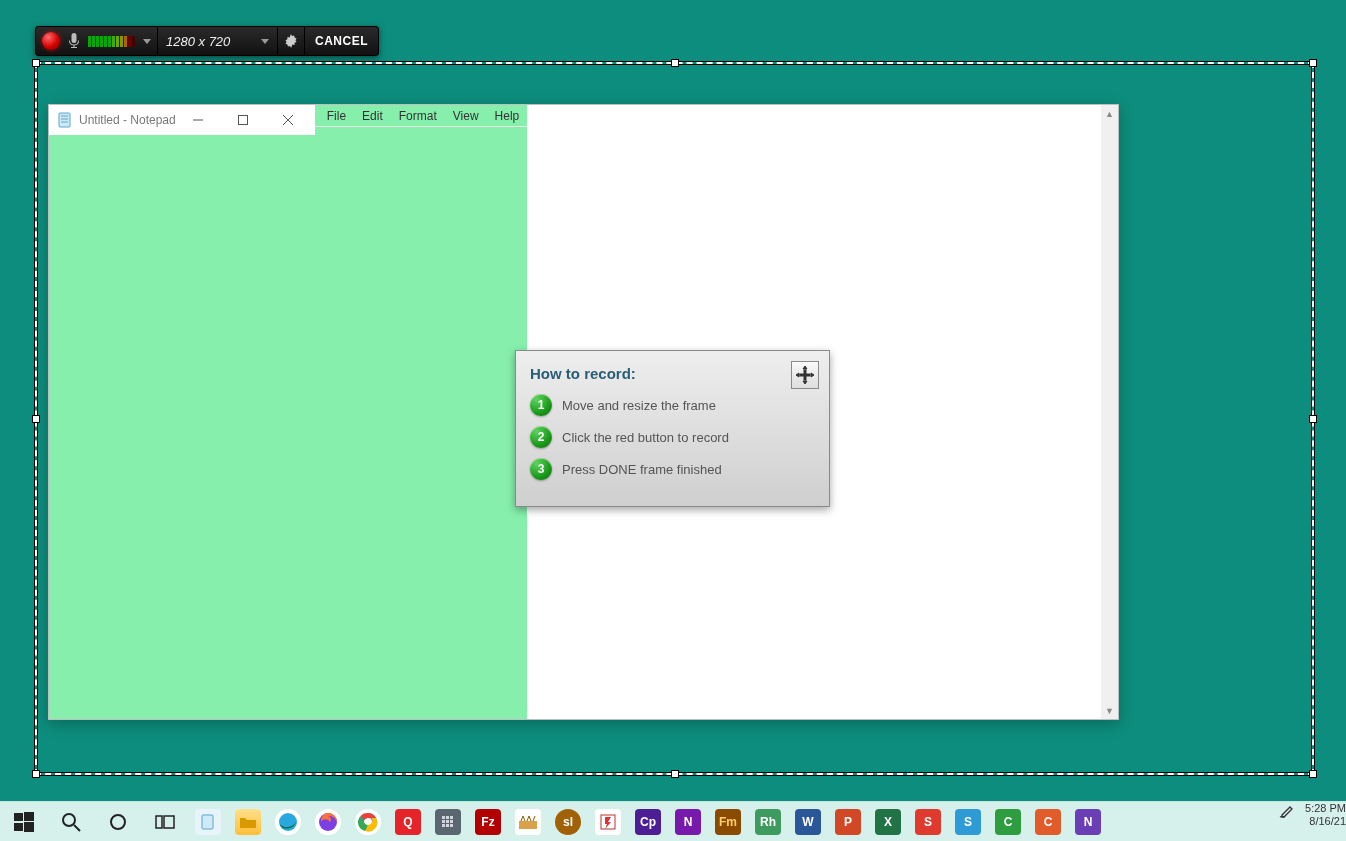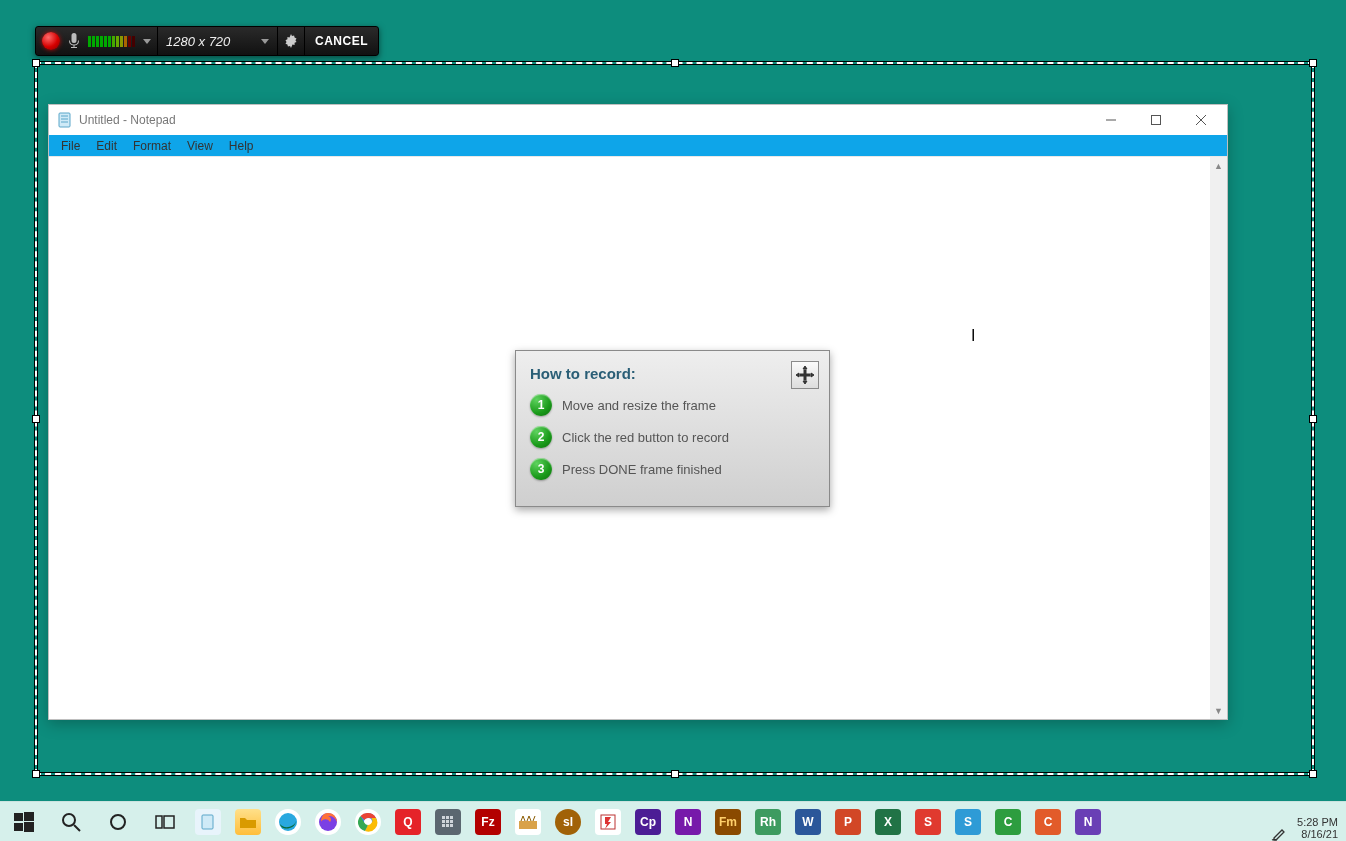--- a/index.html
+++ b/index.html
@@ -50,24 +50,24 @@
   }
   .handle {
     position:absolute; width:8px; height:8px; background:#fff; border:1px solid #000;
   }
   .h-tl{left:-5px;top:-5px;} .h-tm{left:calc(50% - 4px);top:-5px;} .h-tr{right:-5px;top:-5px;}
   .h-ml{left:-5px;top:calc(50% - 4px);} .h-mr{right:-5px;top:calc(50% - 4px);}
   .h-bl{left:-5px;bottom:-5px;} .h-bm{left:calc(50% - 4px);bottom:-5px;} .h-br{right:-5px;bottom:-5px;}
 
   
   .notepad {
-    position:absolute; left:48px; top:104px; width:1180px; height:616px;
-    background:#0ea5e9; border:1px solid #bfbfbf;
+    position:absolute; left:48px; top:104px; width:1071px; height:616px;
+    background:#86efac; border:1px solid #bfbfbf;
     box-shadow: 0 4px 14px rgba(0,0,0,.25);
-    display:flex; flex-direction:column;
+    display:flex; flex-direction:row;
   }
   .titlebar {
     height:30px; display:flex; align-items:center; padding:0 4px 0 8px;
     background:#fff; color:#777;
   }
   .np-icon { width:16px; height:16px; margin-right:6px; }
   .np-icon svg{width:16px;height:16px;}
   .np-title { font-size:12px; flex:1; }
   .win-btns { display:flex; }
   .win-btn { width:45px; height:28px; display:flex; align-items:center; justify-content:center; cursor:pointer; color:#666; }
@@ -124,21 +124,21 @@
   .tb-btn { width:47px; height:40px; display:flex; align-items:center; justify-content:center; cursor:pointer; }
   .tb-btn svg{width:20px;height:20px;}
   .tb-apps { display:flex; align-items:center; height:100%; gap:0; }
   .app-ico {
     width:40px;height:40px;display:flex;align-items:center;justify-content:center;cursor:pointer;
   }
   .app-ico .tile{
     width:26px;height:26px;border-radius:4px;display:flex;align-items:center;justify-content:center;
     font-family:"Segoe UI",sans-serif;font-weight:700;font-size:12px;color:#fff;
   }
-  .tb-tray { margin-left:auto; display:flex; align-items:flex-end; padding-right:8px; height:100%; }
+  .tb-tray { margin-left:auto; display:flex; align-items:flex-start; padding-right:0; height:100%; }
   .tray-icon { width:24px; display:flex; justify-content:center; cursor:pointer; }
   .clock { font-size:11px; color:#333; text-align:right; line-height:1.15; padding-left:6px; cursor:pointer;}
 </style>
 </head>
 <body>
 
 <div class="desktop">
 
   <div class="recorder-bar">
     <div class="rec-seg">

